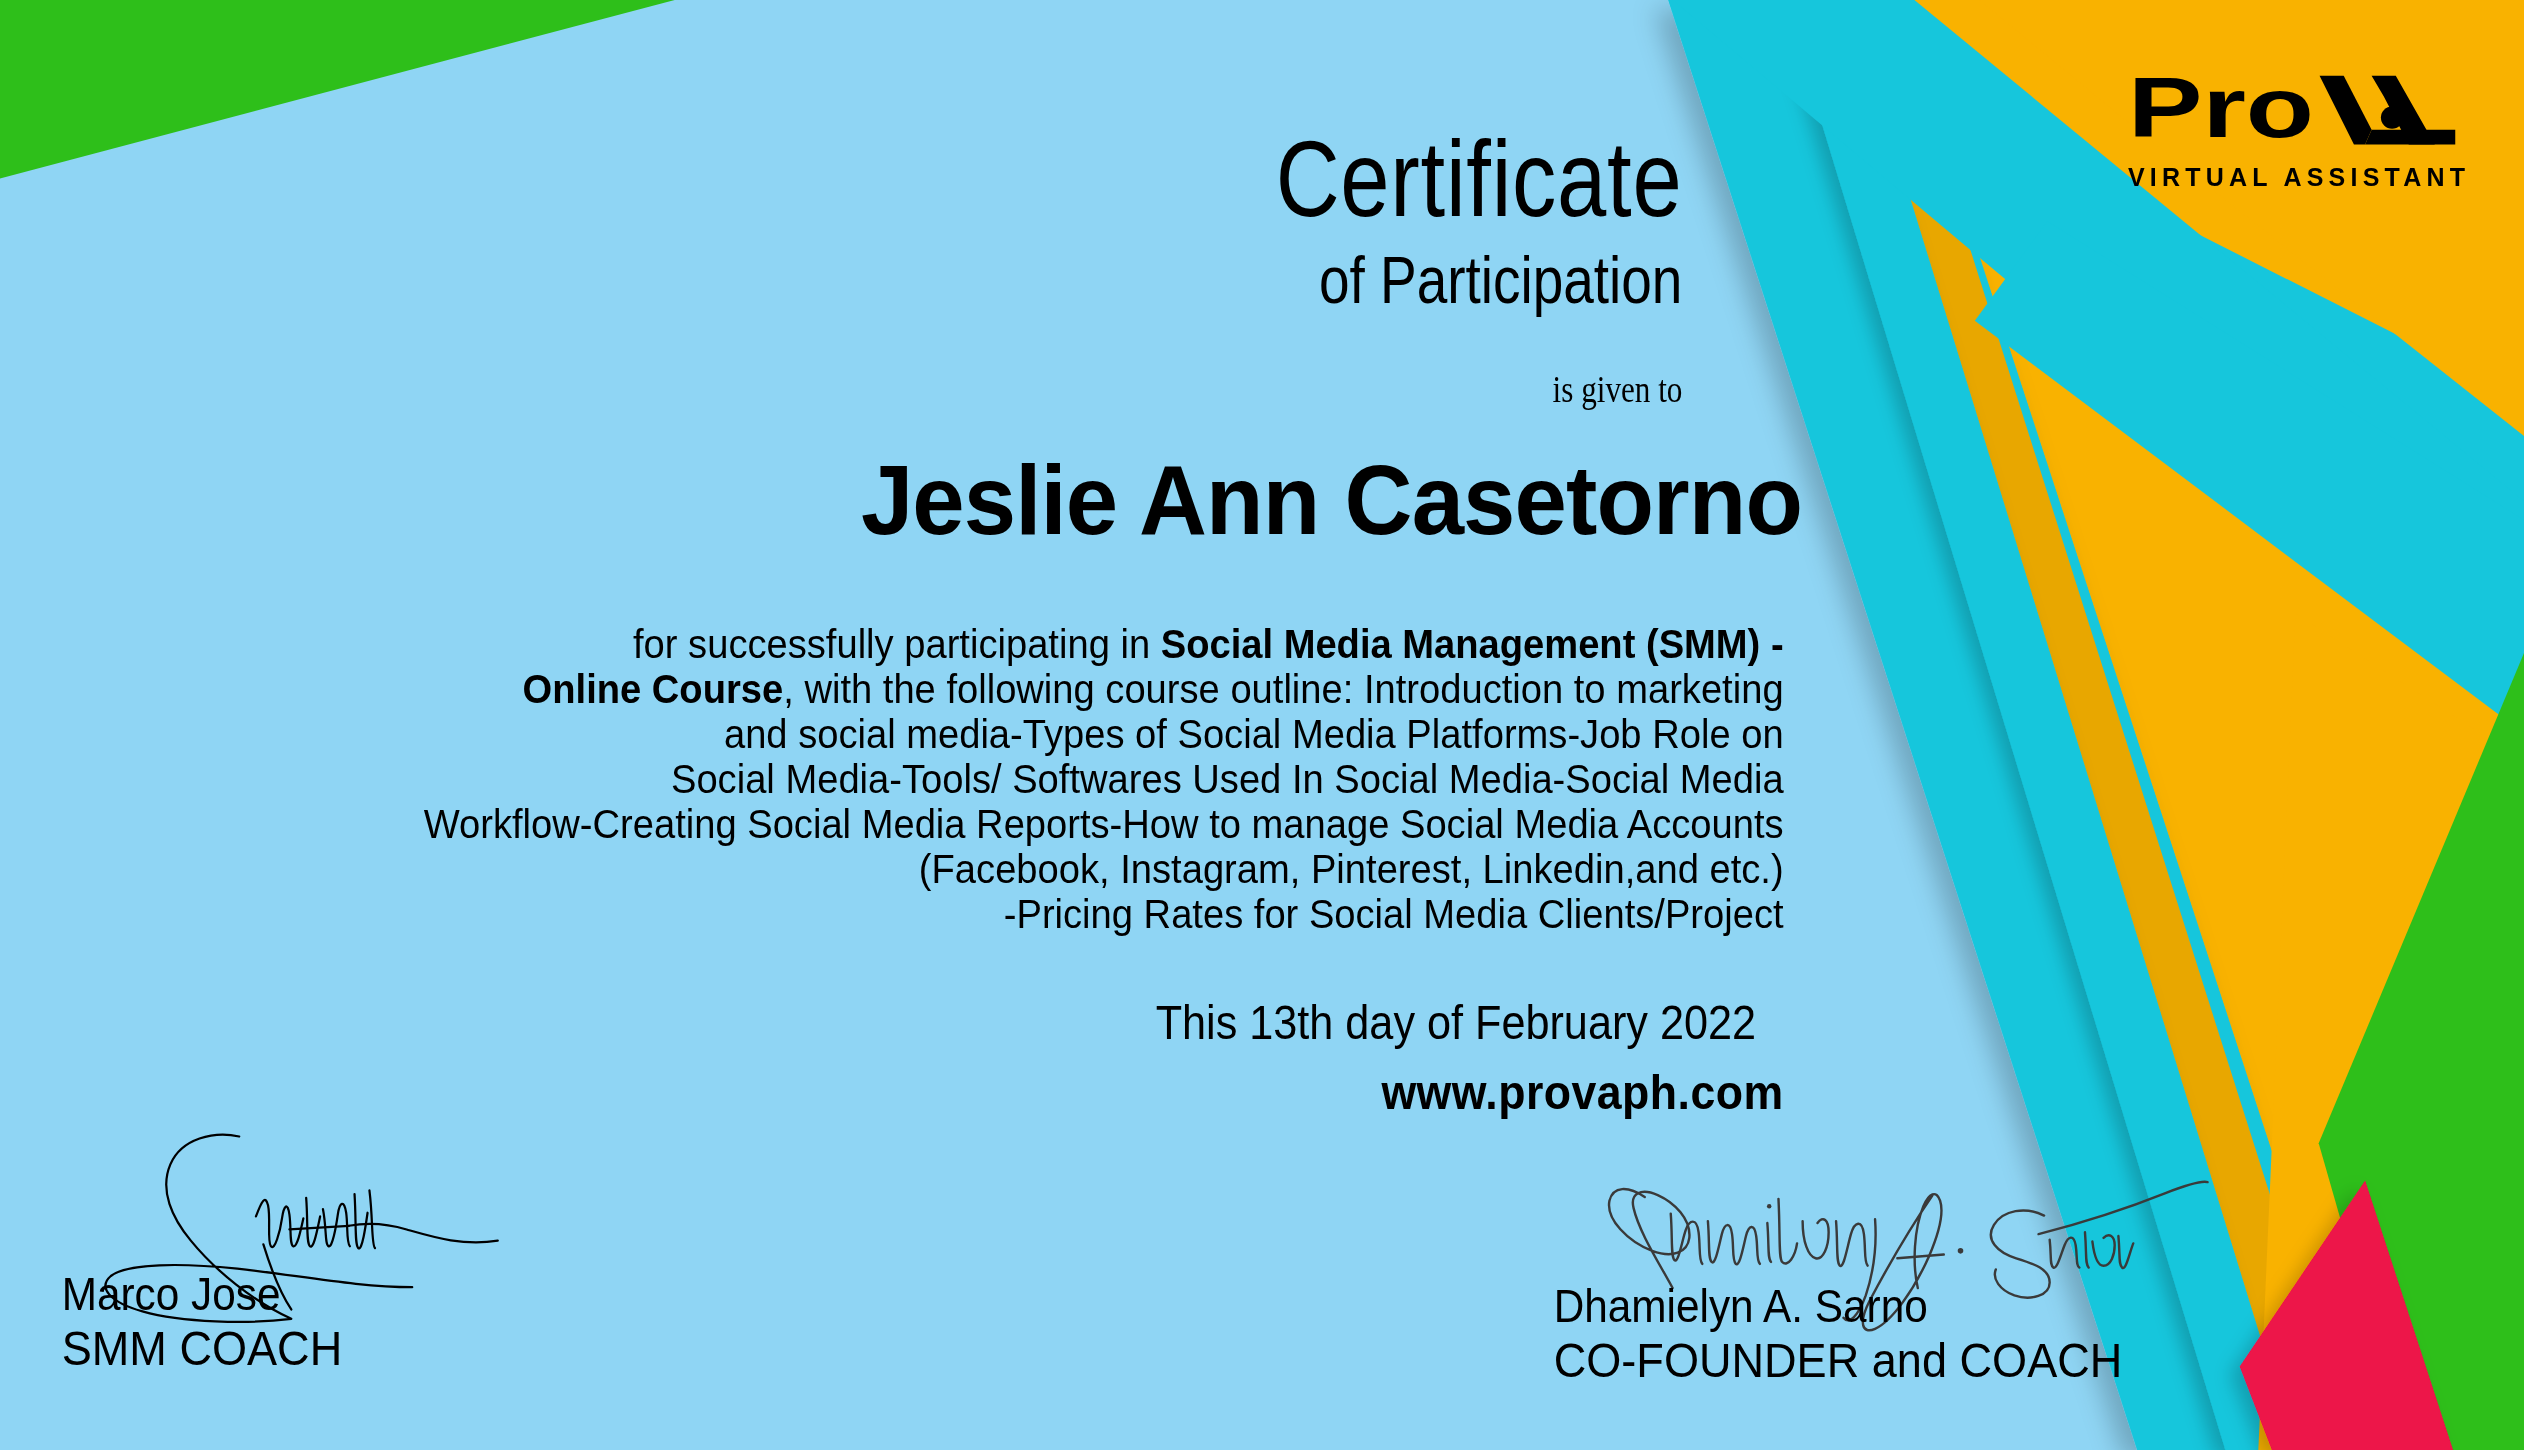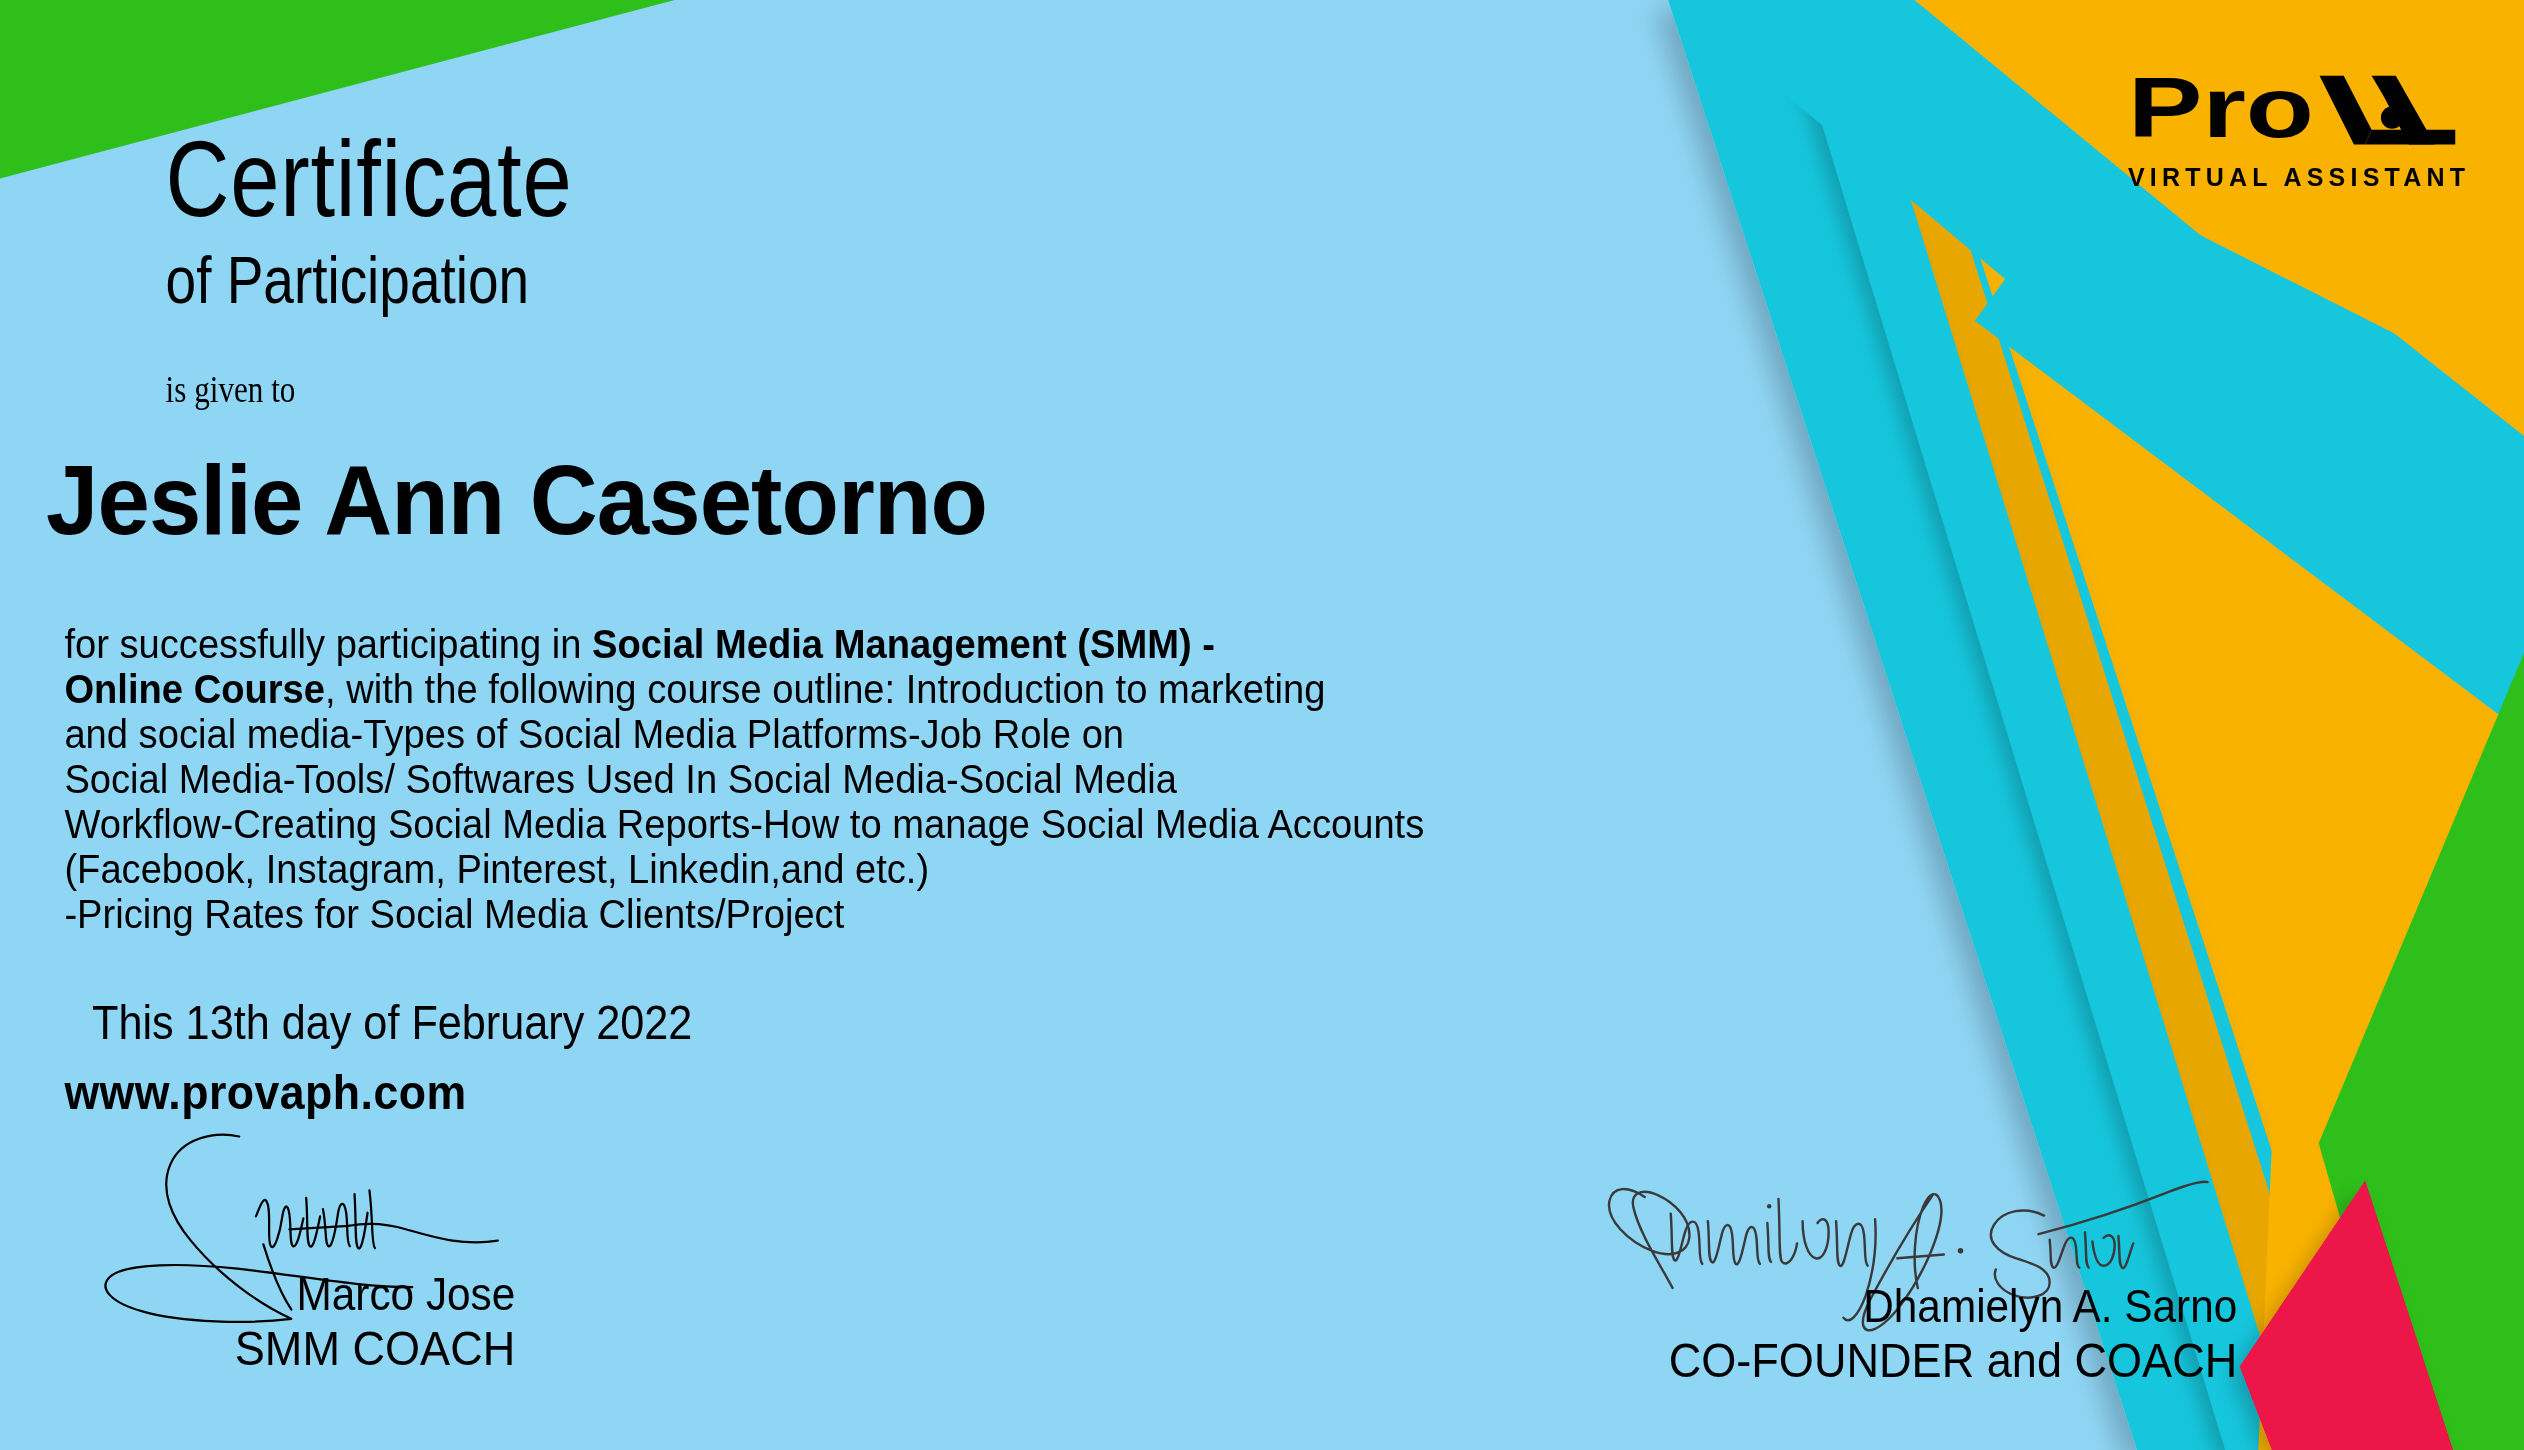--- a/index.html
+++ b/index.html
@@ -45,24 +45,24 @@
     font-size: 25px;
     letter-spacing: 5.2px;
     color: #000;
     margin-top: 8px;
     white-space: nowrap;
   }
 
   
   #content {
     position: absolute;
-    left: 0;
+    left: 8px;
     top: 0;
     width: 1840px;
-    text-align: left;
+    text-align: right;
   }
 
   .cert-title {
     font-family: "Liberation Sans", sans-serif;
     font-weight: 300;
     font-size: 108px;
     line-height: 1.0;
     letter-spacing: 0.9px;
     margin: 0;
     padding-top: 125px;
@@ -121,21 +121,21 @@
     font-size: 48px;
     margin: 0;
     padding-top: 15px;
     transform: scaleX(0.93);
     letter-spacing: 0.5px;
   }
 
   
   .sig-block {
     position: absolute;
-    text-align: right;
+    text-align: left;
   }
   #sig-left  { left: 42px;   top: 1129px; width: 493px; }
   #sig-right { left: 1524px; top: 1180px; width: 743px; }
 
   .sig-scribble {
     position: absolute;
     left: 0;
     top: 0;
     pointer-events: none;
   }

